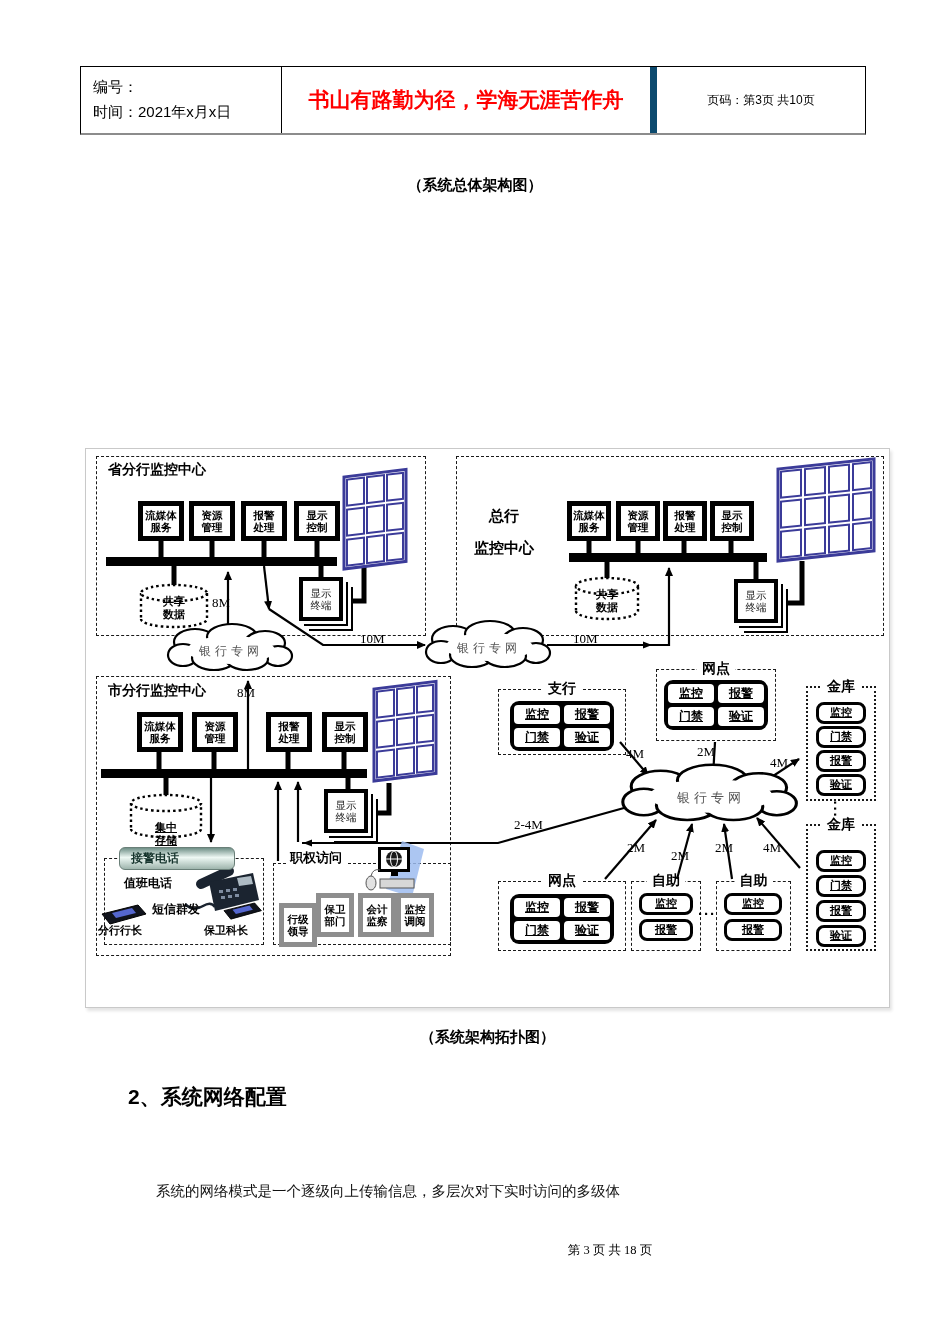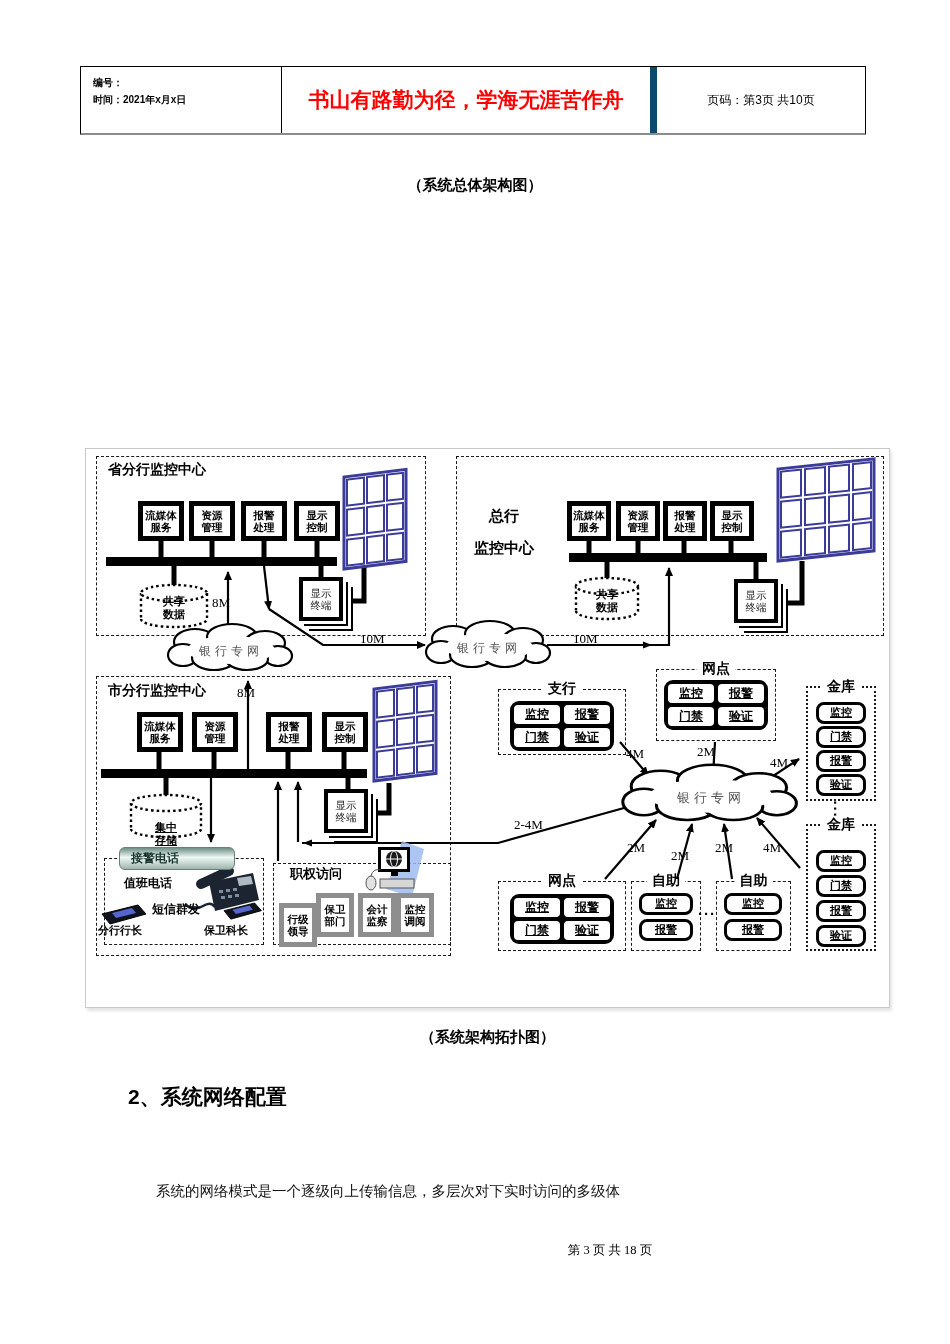--- a/index.html
+++ b/index.html
@@ -2,21 +2,21 @@
 <html><head>
 <meta charset="utf-8">
 <style>
   * { margin:0; padding:0; box-sizing:border-box; }
   body { background:#fff; font-family:"Liberation Sans", sans-serif; }
   .page { position:relative; width:950px; height:1344px; background:#fff; overflow:hidden; }
 
   
   .hdr { position:absolute; left:80px; top:66px; width:786px; height:69px; display:flex;
          border:1px solid #000; border-bottom:2px solid #8c8c8c; }
-  .hdr .c1 { width:201px; border-right:1px solid #000; padding:8px 0 0 12px; font-size:10px; font-weight:bold; line-height:1.65; }
+  .hdr .c1 { width:201px; border-right:1px solid #000; padding:8px 0 0 12px; font-size:15px; font-weight:normal; line-height:1.65; }
   .hdr .c2 { width:375px; border-right:7px solid #0c4a6e; display:flex; align-items:center; justify-content:center;
              color:#ff0000; font-weight:bold; font-size:21px; white-space:nowrap; }
   .hdr .c3 { flex:1; display:flex; align-items:center; justify-content:center; font-size:12px; font-weight:normal;text-align:center; }
 
   .toptitle { position:absolute; left:0; top:176px; width:950px; text-align:center; font-size:15px; font-weight:bold; }
   .caption  { position:absolute; left:85px; top:1028px; width:805px; text-align:center; font-size:15px; font-weight:bold; }
   .heading  { position:absolute; left:128px; top:1083px; font-size:21px; font-weight:bold; }
   .para     { position:absolute; left:156px; top:1182px; width:650px; font-size:14.5px; color:#111; }
   .footer   { position:absolute; left:460px; top:1242px; width:300px; text-align:center;
               font-family:"Liberation Serif", serif; font-size:12.5px; }
@@ -394,21 +394,21 @@
 
     <div class="dots" style="left:612px;top:456px;">···</div>
     <div class="dots vdots" style="left:740px;top:352px;">···</div>
 
     <div class="phonebar">接警电话</div>
     <div class="lbl" style="left:38px;top:426px;font-size:12px;">值班电话</div>
     <div class="lbl" style="left:66px;top:452px;font-size:12px;">短信群发</div>
     <div class="lbl" style="left:12px;top:474px;font-size:11px;">分行行长</div>
     <div class="lbl" style="left:118px;top:474px;font-size:11px;">保卫科长</div>
 
-    <div class="lbl" style="left:200px;top:416px;font-size:13px;background:#fff;padding:0 4px;z-index:3;">职权访问</div>
+    <div class="lbl" style="left:200px;top:400px;font-size:13px;background:#fff;padding:0 4px;z-index:3;">职权访问</div>
     <div class="role" style="left:193px;top:444px;margin-top:10px;">
         <span>行级</span>
         <span>领导</span>
       </div>
     <div class="role" style="left:230px;top:444px;">
         <span>保卫</span>
         <span>部门</span>
       </div>
     <div class="role" style="left:272px;top:444px;">
         <span>会计</span>

